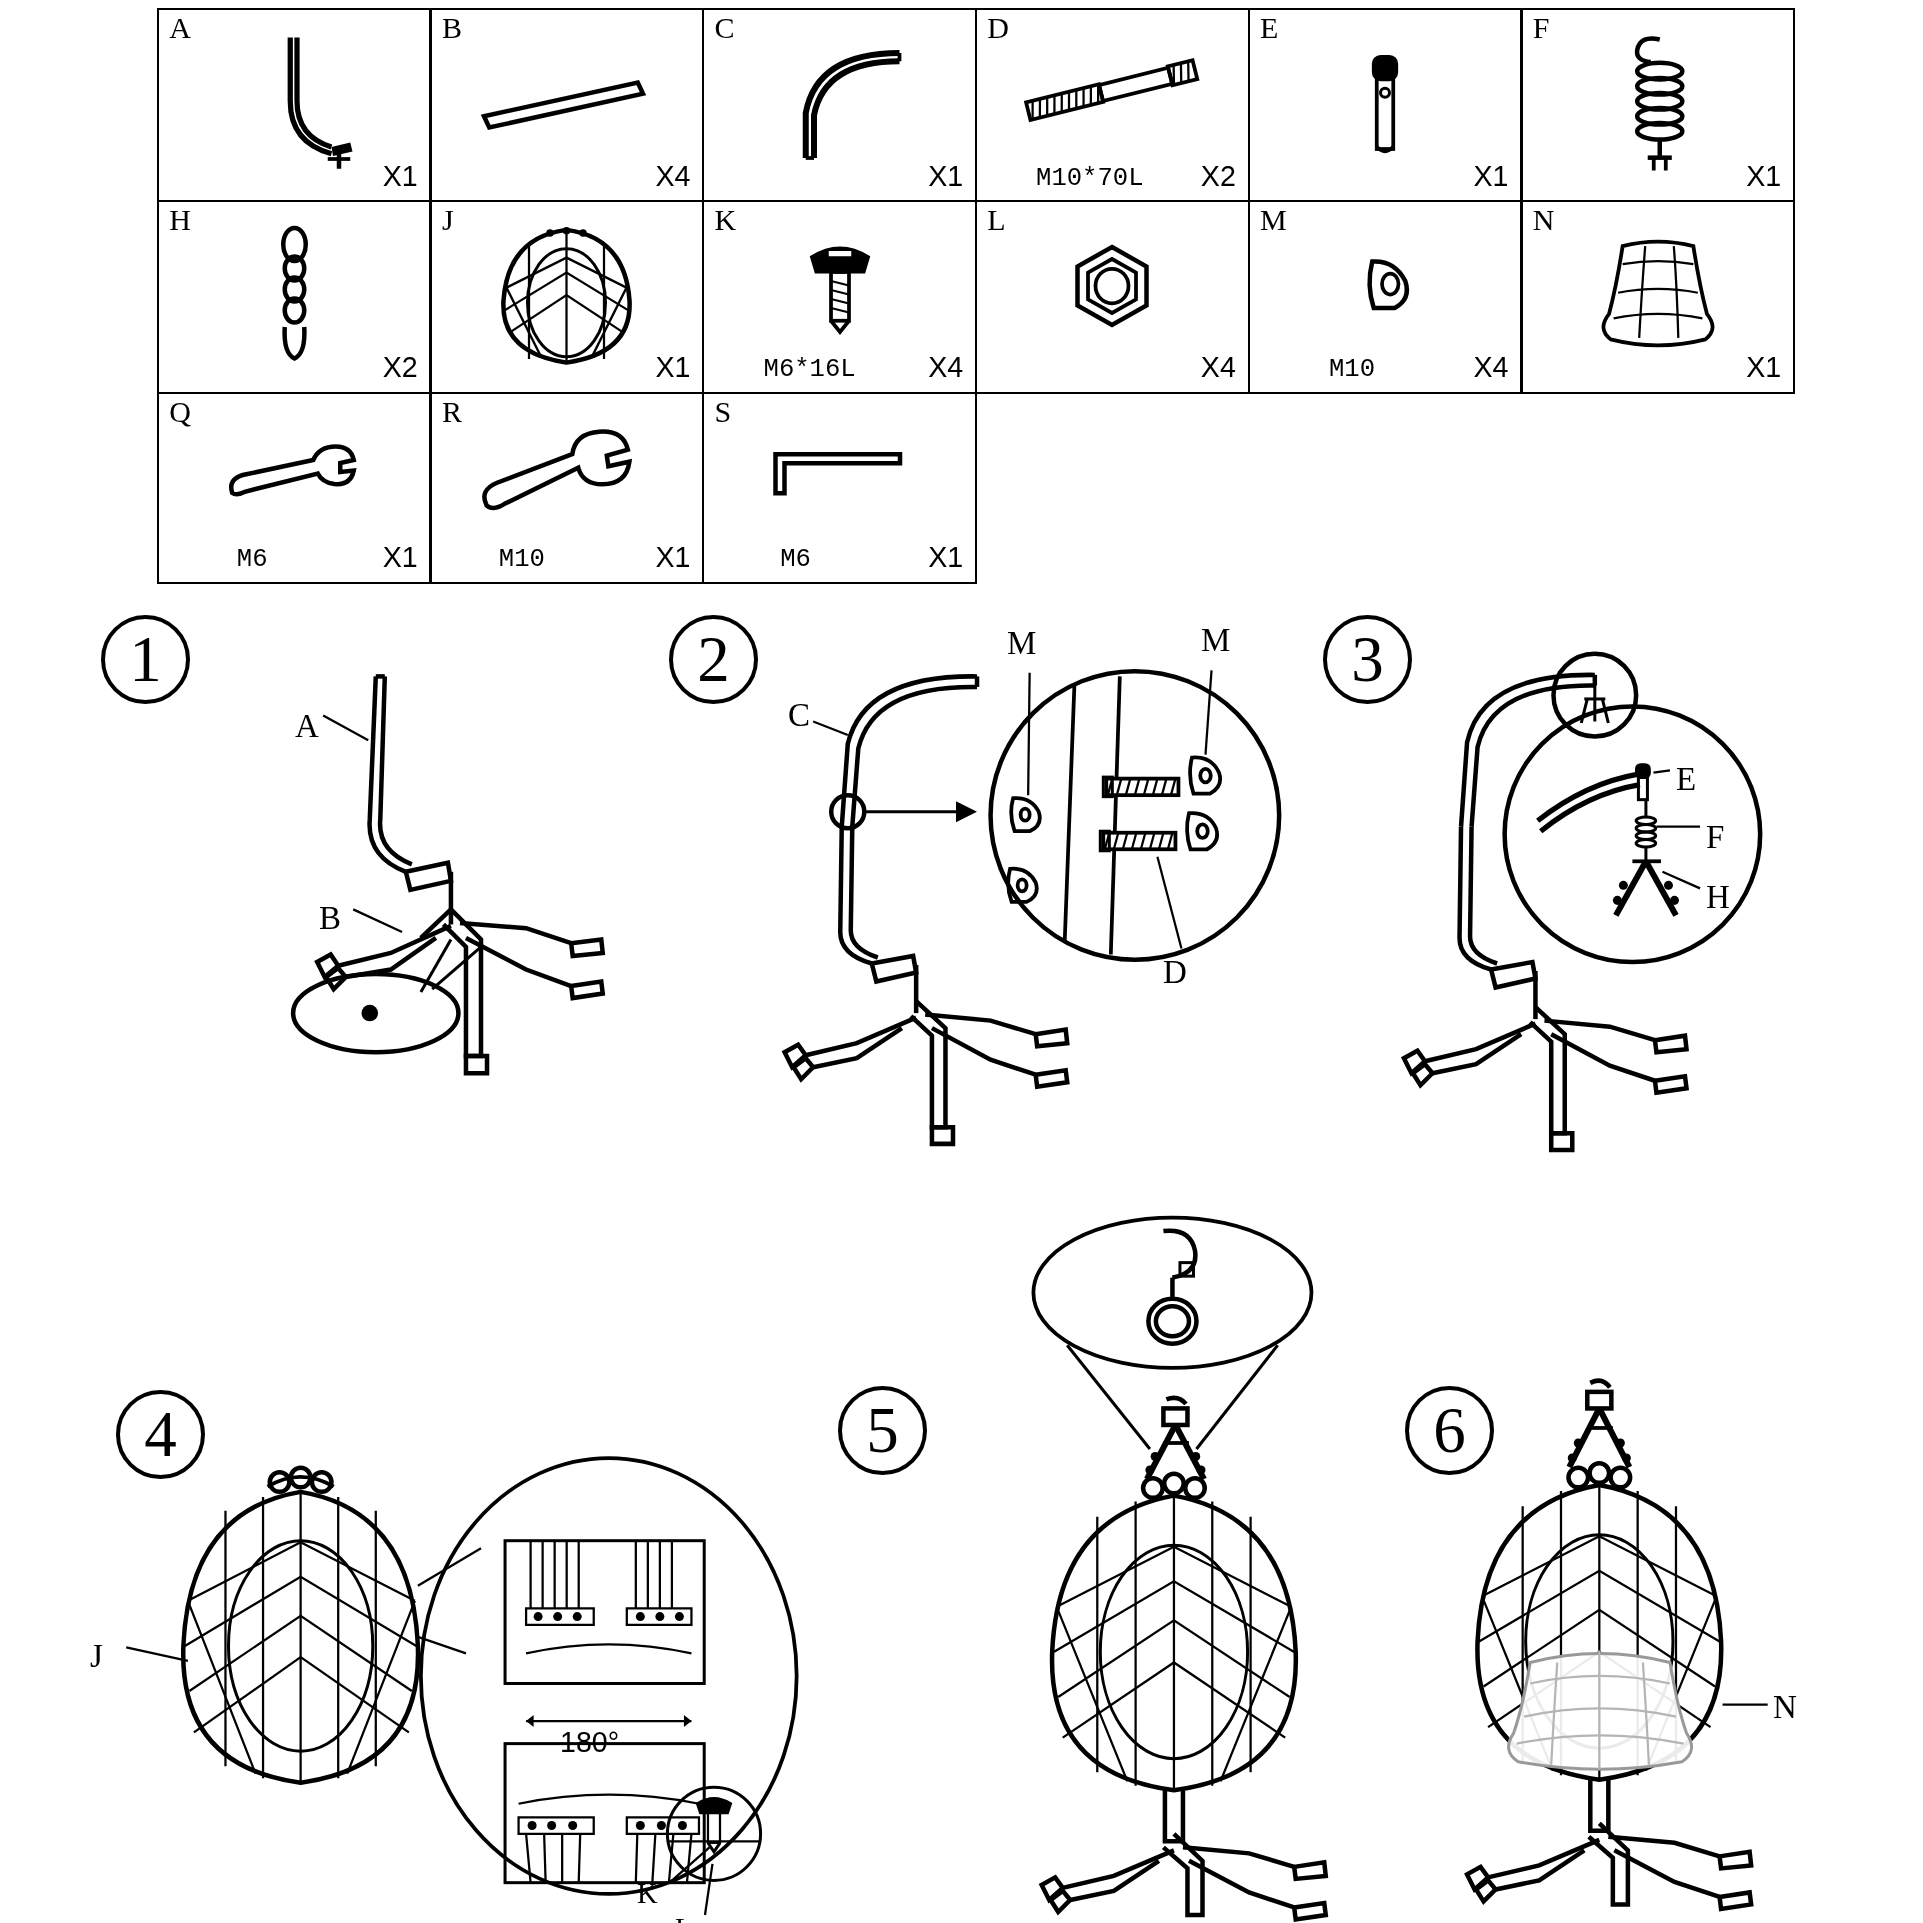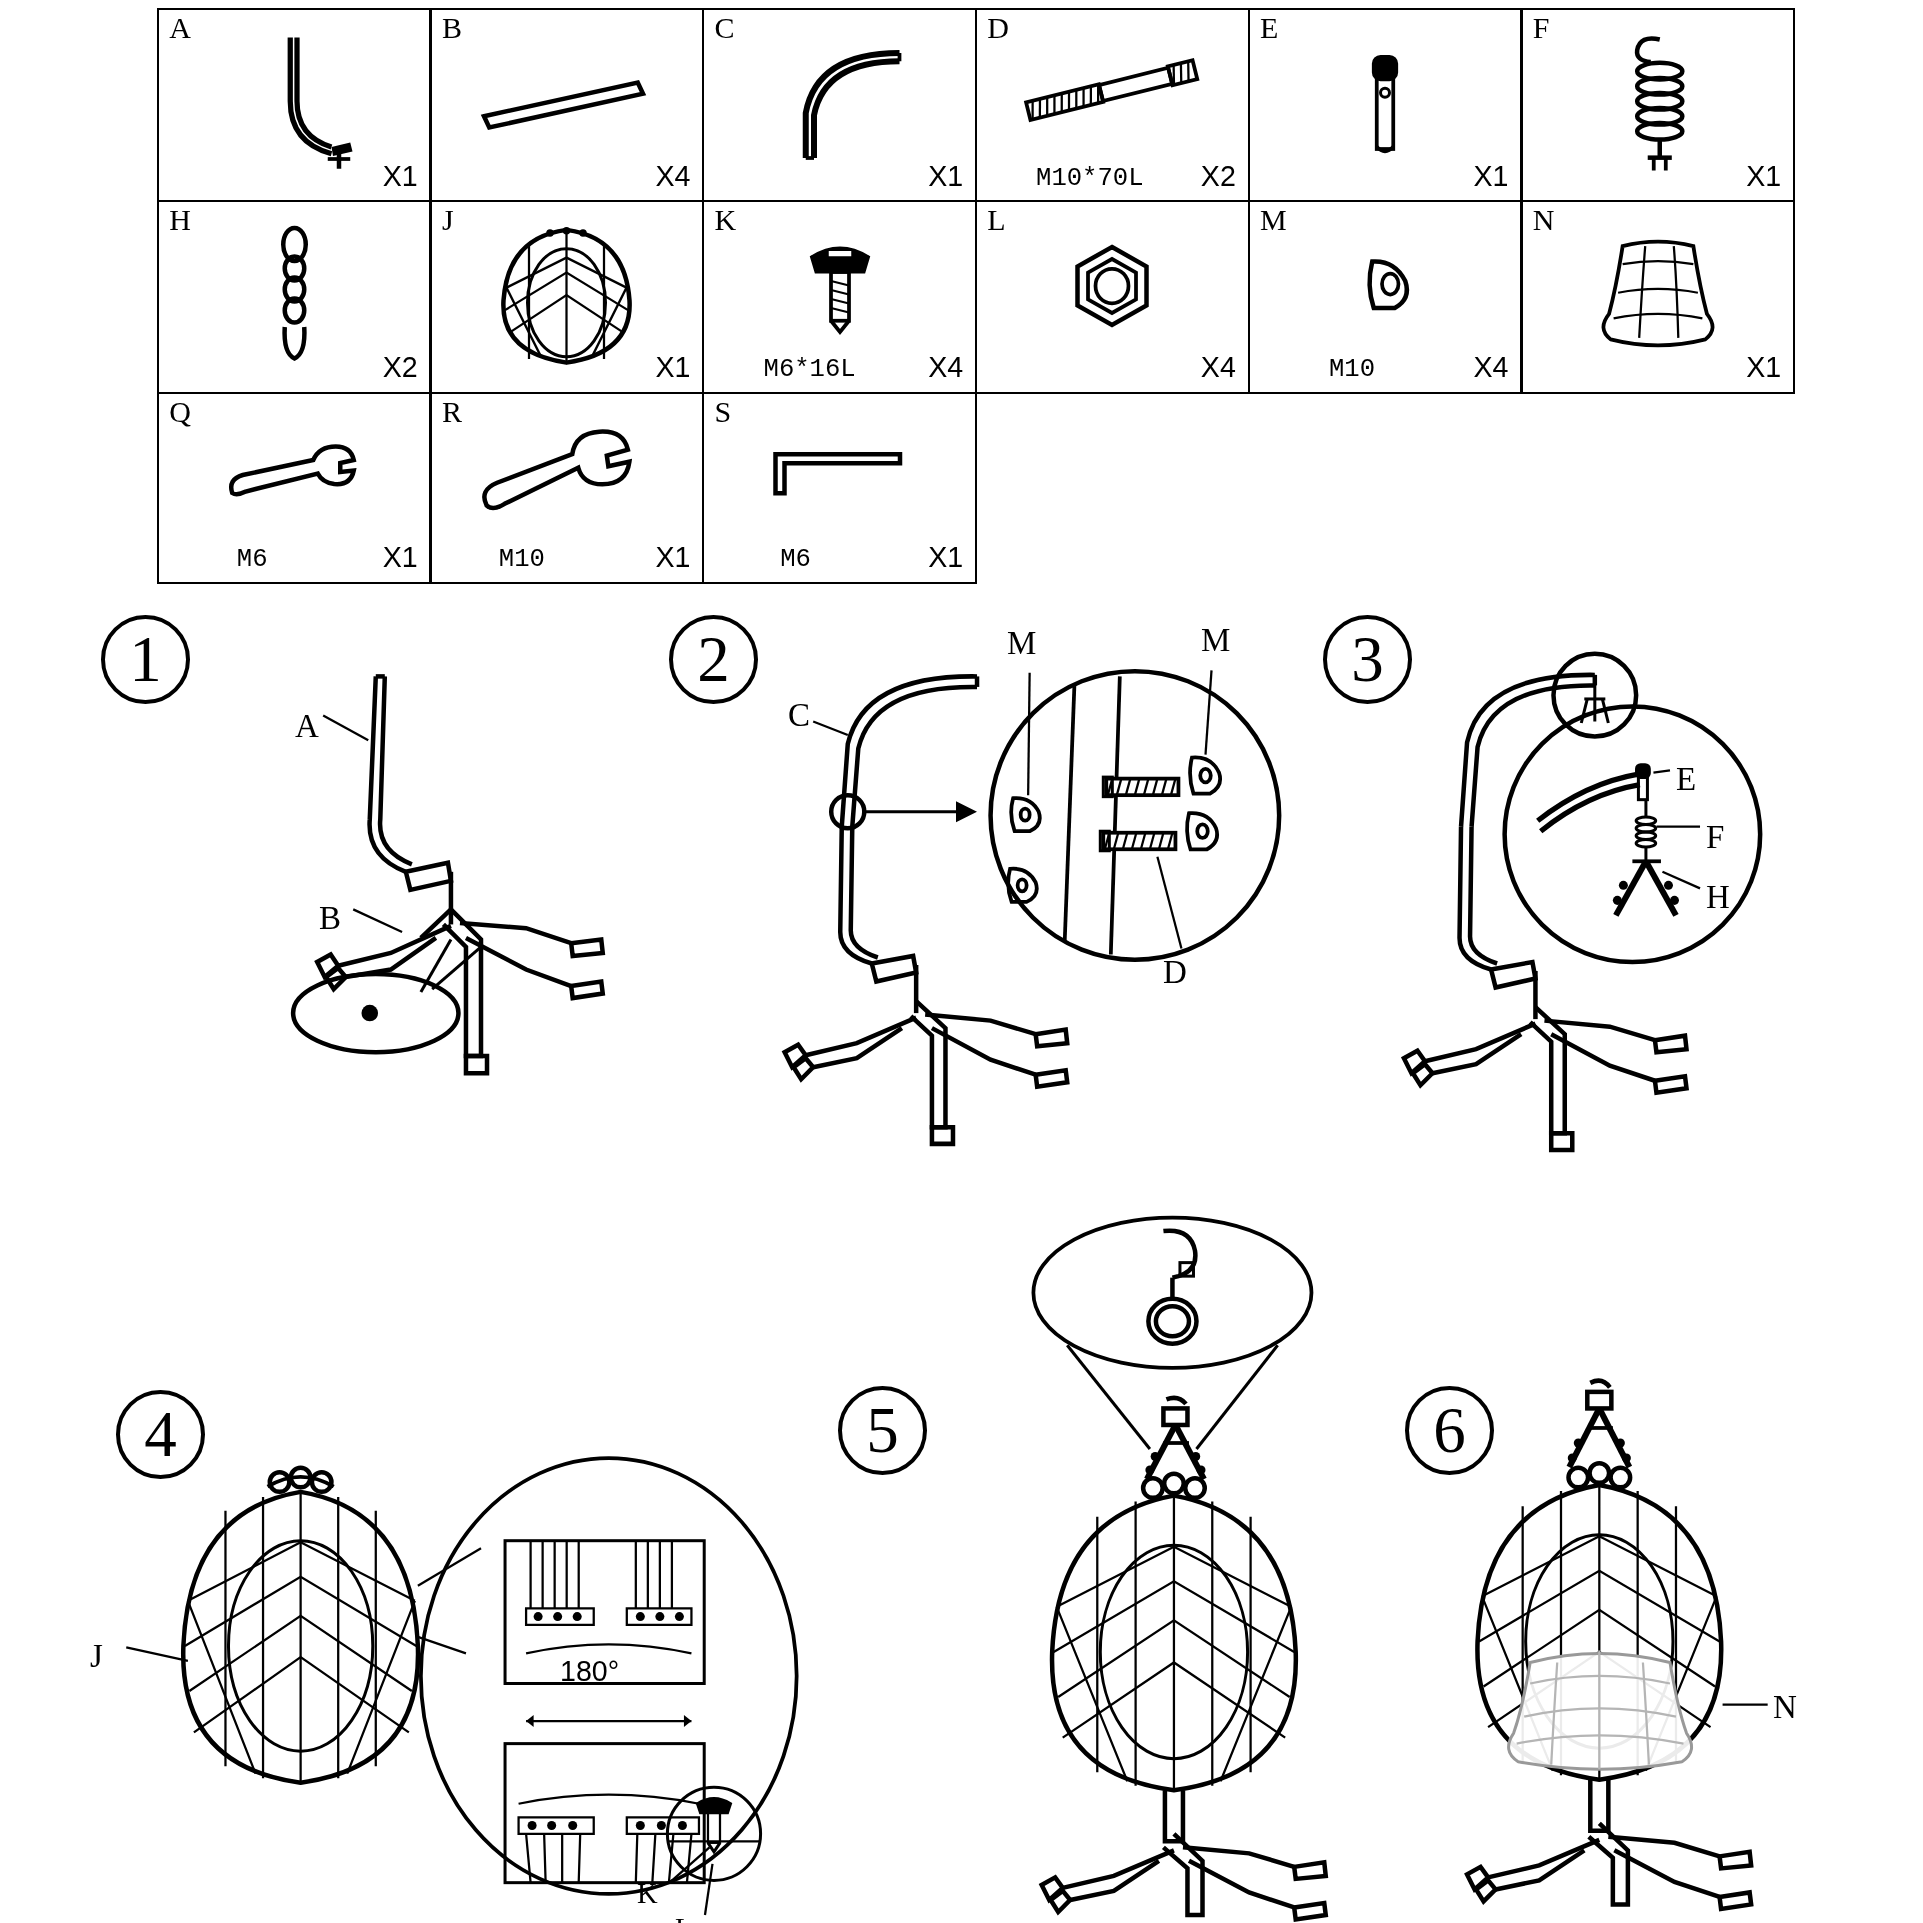--- a/index.html
+++ b/index.html
@@ -539,21 +539,21 @@
     <path d="M2204 1100 L2262 1100" stroke="#000" stroke-width="3" fill="none"></path>
     <path d="M2212 1160 L2262 1182" stroke="#000" stroke-width="3" fill="none"></path>
   </svg>
 </div>
 
 <div class="step" style="left:0; top:0; width:100%; height:100%;">
   <div class="step-badge" style="left:116px; top:1390px;">4</div>
   <span class="callout" style="left:90px; top:1640px;">J</span>
   <span class="callout sm" style="left:637px; top:1880px;">K</span>
   <span class="callout sm" style="left:675px; top:1915px;">L</span>
-  <span class="callout sm" style="left:560px; top:1657px; font-family:'Liberation Sans',sans-serif;">180°</span>
+  <span class="callout sm" style="left:560px; top:1728px; font-family:'Liberation Sans',sans-serif;">180°</span>
   <svg class="svg-layer" width="1924" height="1924" viewBox="0 0 2560 2560">
 
     <g fill="none" stroke="#000" stroke-width="6">
       <path d="M400 1985 Q252 2010 244 2190 Q238 2350 400 2372 Q562 2350 556 2190 Q548 2010 400 1985 Z"></path>
       <ellipse cx="400" cy="2190" rx="96" ry="140" stroke-width="4"></ellipse>
       <g stroke-width="3">
         <path d="M250 2130 L400 2052 L552 2130"></path>
         <path d="M246 2190 L400 2098 L554 2190"></path>
         <path d="M252 2250 L400 2150 L548 2250"></path>
         <path d="M258 2305 L400 2205 L544 2305"></path>

